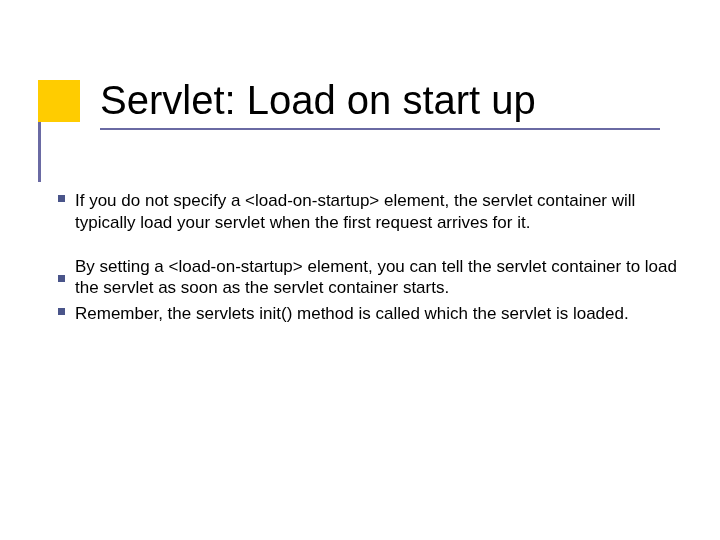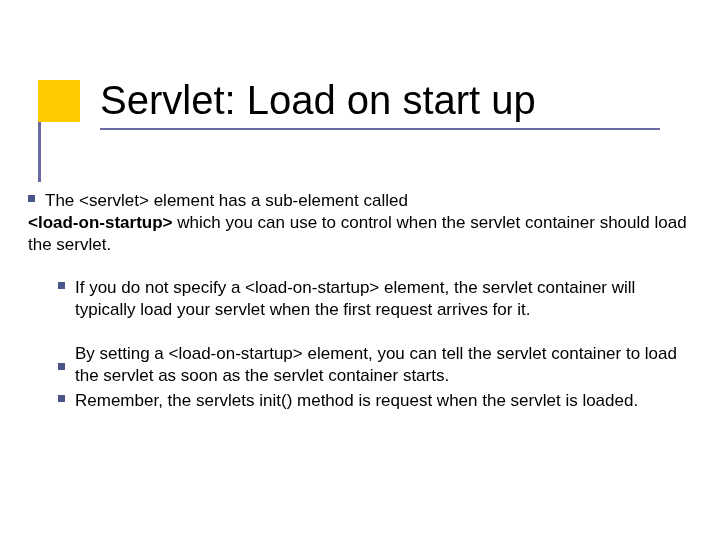--- a/index.html
+++ b/index.html
@@ -105,41 +105,32 @@
 
   <div class="title-block">
     <div class="accent-square"></div>
     <div class="accent-line"></div>
     <h1 class="slide-title">Servlet: Load on start up</h1>
     <div class="title-underline"></div>
   </div>
 
   <div class="content">
 
-    <div class="para">
-      <div class="bullet-line">
-        <span class="bullet-sq"></span>
-        <span>The &lt;servlet&gt; element has a sub-element called</span>
-      </div>
-      <div>
-        <span class="bold">&lt;load-on-startup&gt;</span><span> which you can use to control when the servlet container should load the servlet.</span>
-      </div>
-    </div>
 
     <div class="para indented bullet-line">
       <span class="bullet-sq"></span>
       <span>If you do not specify a &lt;load-on-startup&gt; element, the servlet container will typically load your servlet when the first request arrives for it.</span>
     </div>
 
     <div class="indented bullet-line" style="margin-bottom:4px;align-items:center;">
       <span class="bullet-sq"></span>
       <span>By setting a &lt;load-on-startup&gt; element, you can tell the servlet container to load the servlet as soon as the servlet container starts.</span>
     </div>
 
     <div class="indented bullet-line" style="margin-bottom:2px;">
       <span class="bullet-sq"></span>
-      <span>Remember, the servlets init() method is request when the servlet is loaded.</span>
+      <span>Remember, the servlets init() method is called which the servlet is loaded.</span>
     </div>
 
 
   </div>
 
 </div>
 
 </body></html>

